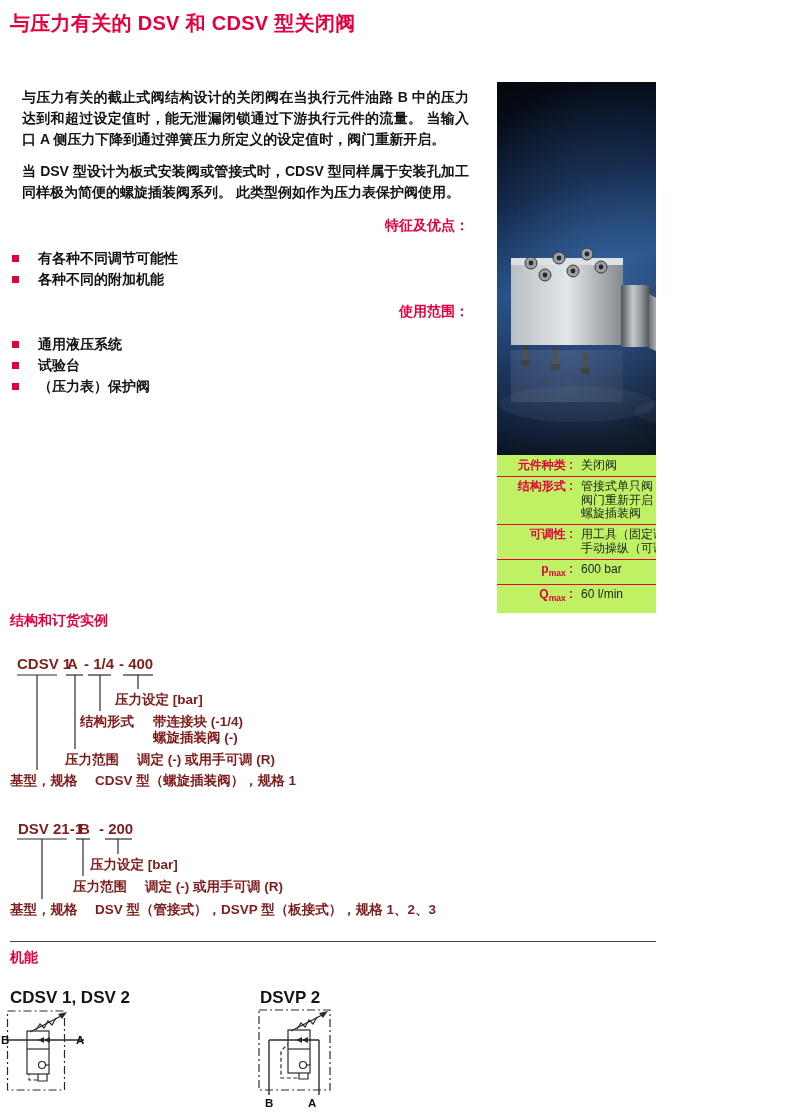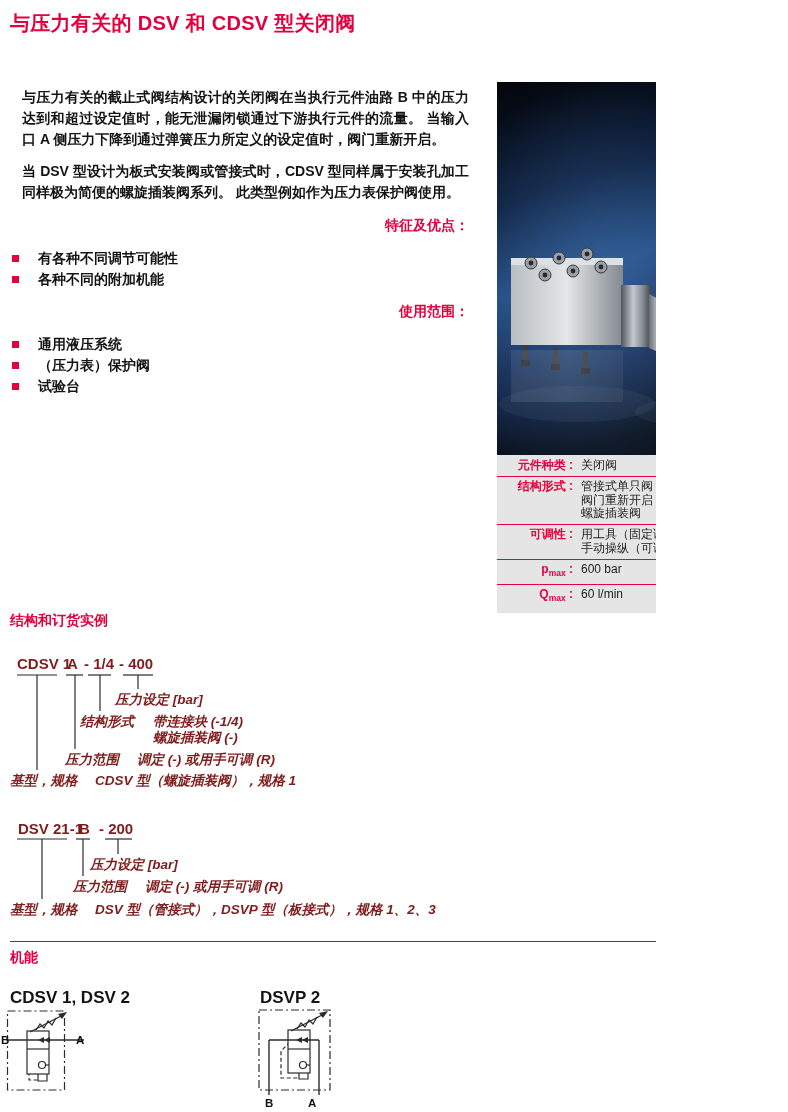--- a/index.html
+++ b/index.html
@@ -13,32 +13,32 @@
   .title{ left:10px; top:10px; font-size:20px; font-weight:700; color:var(--red); letter-spacing:.3px; }
 
   .textcol{ left:10px; top:75px; width:471px; font-size:14px; line-height:20.8px; font-weight:600; text-align:justify; }
   .textcol p{ margin:12px; }
   .redhead{ color:var(--red); font-weight:700; text-align:right; }
   .bullet{ position:relative; padding-left:28px; text-align:left; }
   .bullet .sq{ position:absolute; left:2px; top:7px; width:7px; height:7px; background:var(--red); }
 
   .photo{ left:497px; top:82px; width:290px; height:373px; }
 
-  .spec-table{ left:497px; top:455px; width:290px; background:#e5e5e5; padding:1px 0 4px 0; }
+  .spec-table{ left:497px; top:455px; width:290px; background:#bef264; padding:1px 0 4px 0; }
   .spec-row{ display:flex; padding:3px 0 3px 0; border-top:1px solid var(--red); }
   .spec-row:first-child{ border-top:none; }
   .spec-label{ flex:none; width:76px; text-align:right; color:var(--red); font-weight:700; font-size:12px; line-height:13.8px; }
   .spec-label sub{ font-size:8.5px; }
   .spec-vals{ padding-left:8px; font-size:12px; line-height:13.8px; font-weight:400; color:#1c1c1c; }
 
   .sec-head{ font-size:14px; font-weight:700; color:var(--red); }
 
   .diagram{ font-size:13.5px; font-weight:600; color:#7f1d1d; }
   .diagram .code{ position:absolute; top:0; font-size:15px; font-weight:600; white-space:nowrap; }
-  .dg-label{ position:absolute; white-space:nowrap;font-style:italic; }
+  .dg-label{ position:absolute; white-space:nowrap; }
   .dg-svg{ position:absolute; left:0; top:0; }
 
   .rule{ left:10px; top:941px; width:767px; height:1px; background:#454545; }
 
   .func-label{ font-size:17px; font-weight:600; }
   svg text{ font-family:"Liberation Sans","DejaVu Sans",sans-serif; }
 </style>
 </head>
 <body>
 
@@ -47,22 +47,22 @@
   <div class="abs title">与压力有关的 DSV 和 CDSV 型关闭阀</div>
 
   <div class="abs textcol">
     <p>与压力有关的截止式阀结构设计的关闭阀在当执行元件油路 B 中的压力达到和超过设定值时，能无泄漏闭锁通过下游执行元件的流量。 当输入口 A 侧压力下降到通过弹簧压力所定义的设定值时，阀门重新开启。</p>
     <p>当 DSV 型设计为板式安装阀或管接式时，CDSV 型同样属于安装孔加工同样极为简便的螺旋插装阀系列。 此类型例如作为压力表保护阀使用。</p>
     <p class="redhead">特征及优点：</p>
     <div class="bullet"><span class="sq"></span><span>有各种不同调节可能性</span></div>
     <div class="bullet"><span class="sq"></span><span>各种不同的附加机能</span></div>
     <p class="redhead">使用范围：</p>
     <div class="bullet"><span class="sq"></span><span>通用液压系统</span></div>
+    <div class="bullet"><span class="sq"></span><span>试验台</span></div>
     <div class="bullet"><span class="sq"></span><span>（压力表）保护阀</span></div>
-    <div class="bullet"><span class="sq"></span><span>试验台</span></div>
   </div>
 
   <div class="abs photo">
     <svg width="290" height="373" viewBox="0 0 290 373">
       <defs>
         <linearGradient id="pbg" x1="0" y1="0" x2="0.25" y2="1">
           <stop offset="0" stop-color="#04060b"></stop>
           <stop offset="0.32" stop-color="#0a1a36"></stop>
           <stop offset="0.55" stop-color="#1e4679"></stop>
           <stop offset="0.74" stop-color="#12254a"></stop>

